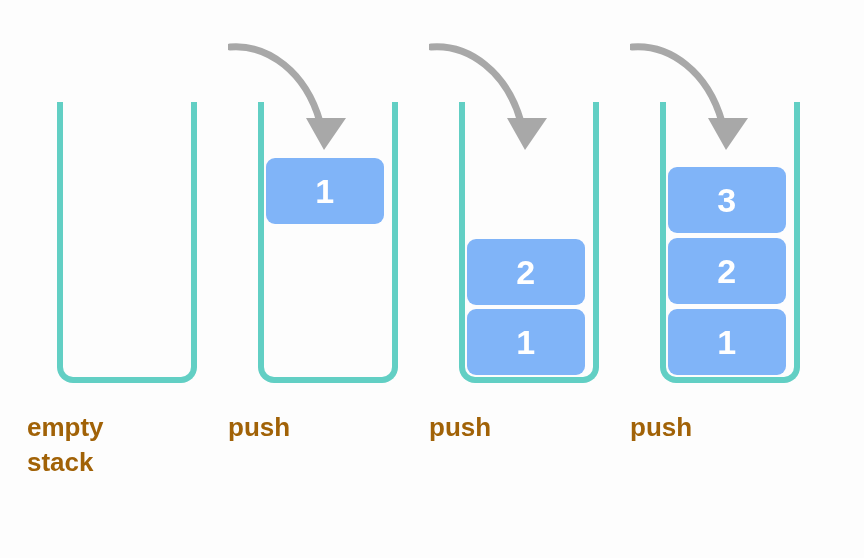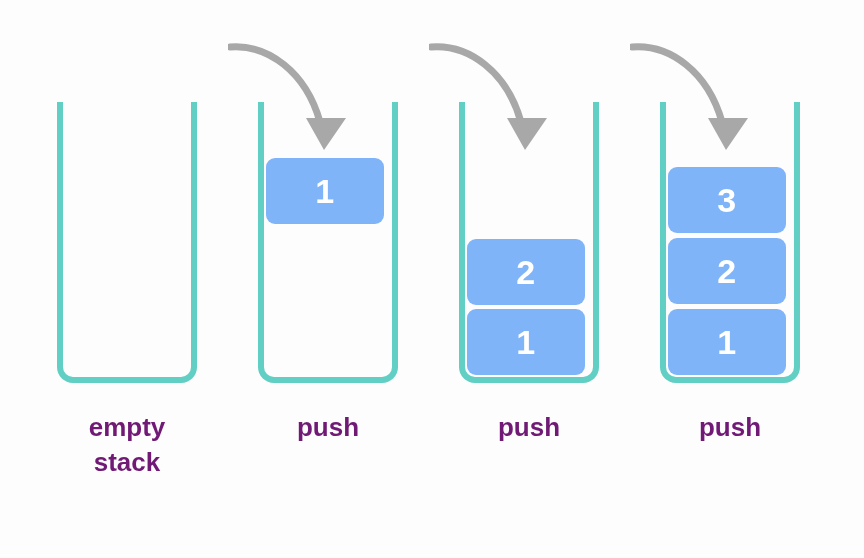--- a/index.html
+++ b/index.html
@@ -80,22 +80,21 @@
     width: 180px;
     height: 125px;
     pointer-events: none;
   }
 
   .label {
     position: absolute;
     left: -30px;
     top: 410px;
     width: 200px;
-    text-align: center;
-    color: #701a75;
+    color: #a16207;
     font-size: 26px;
     font-weight: bold;
     line-height: 1.35;
     white-space: pre-line;
   }
 </style>
 </head>
 <body>
 
 <div id="canvas">

